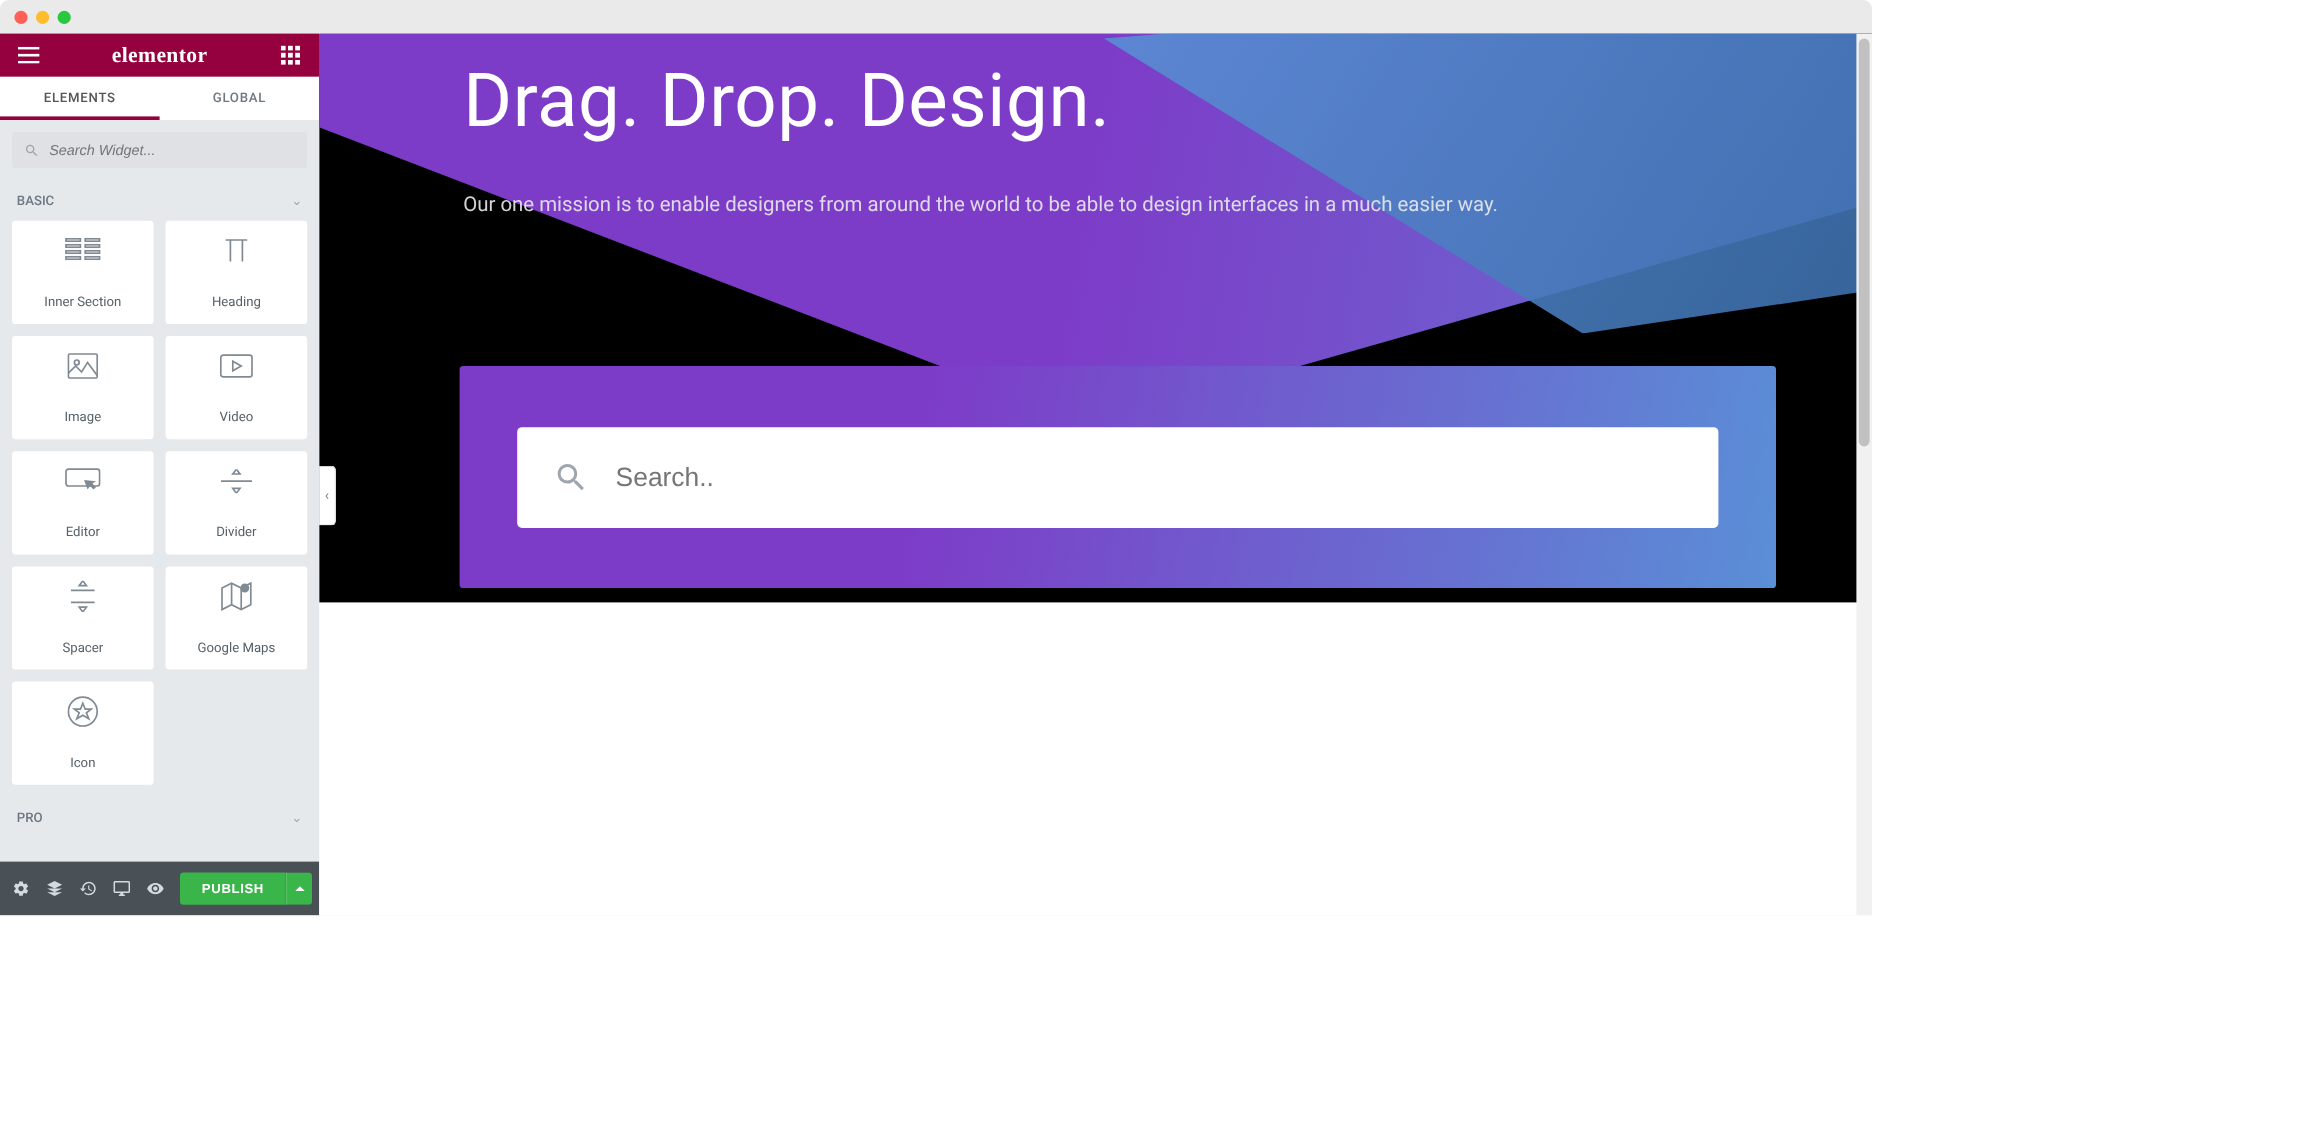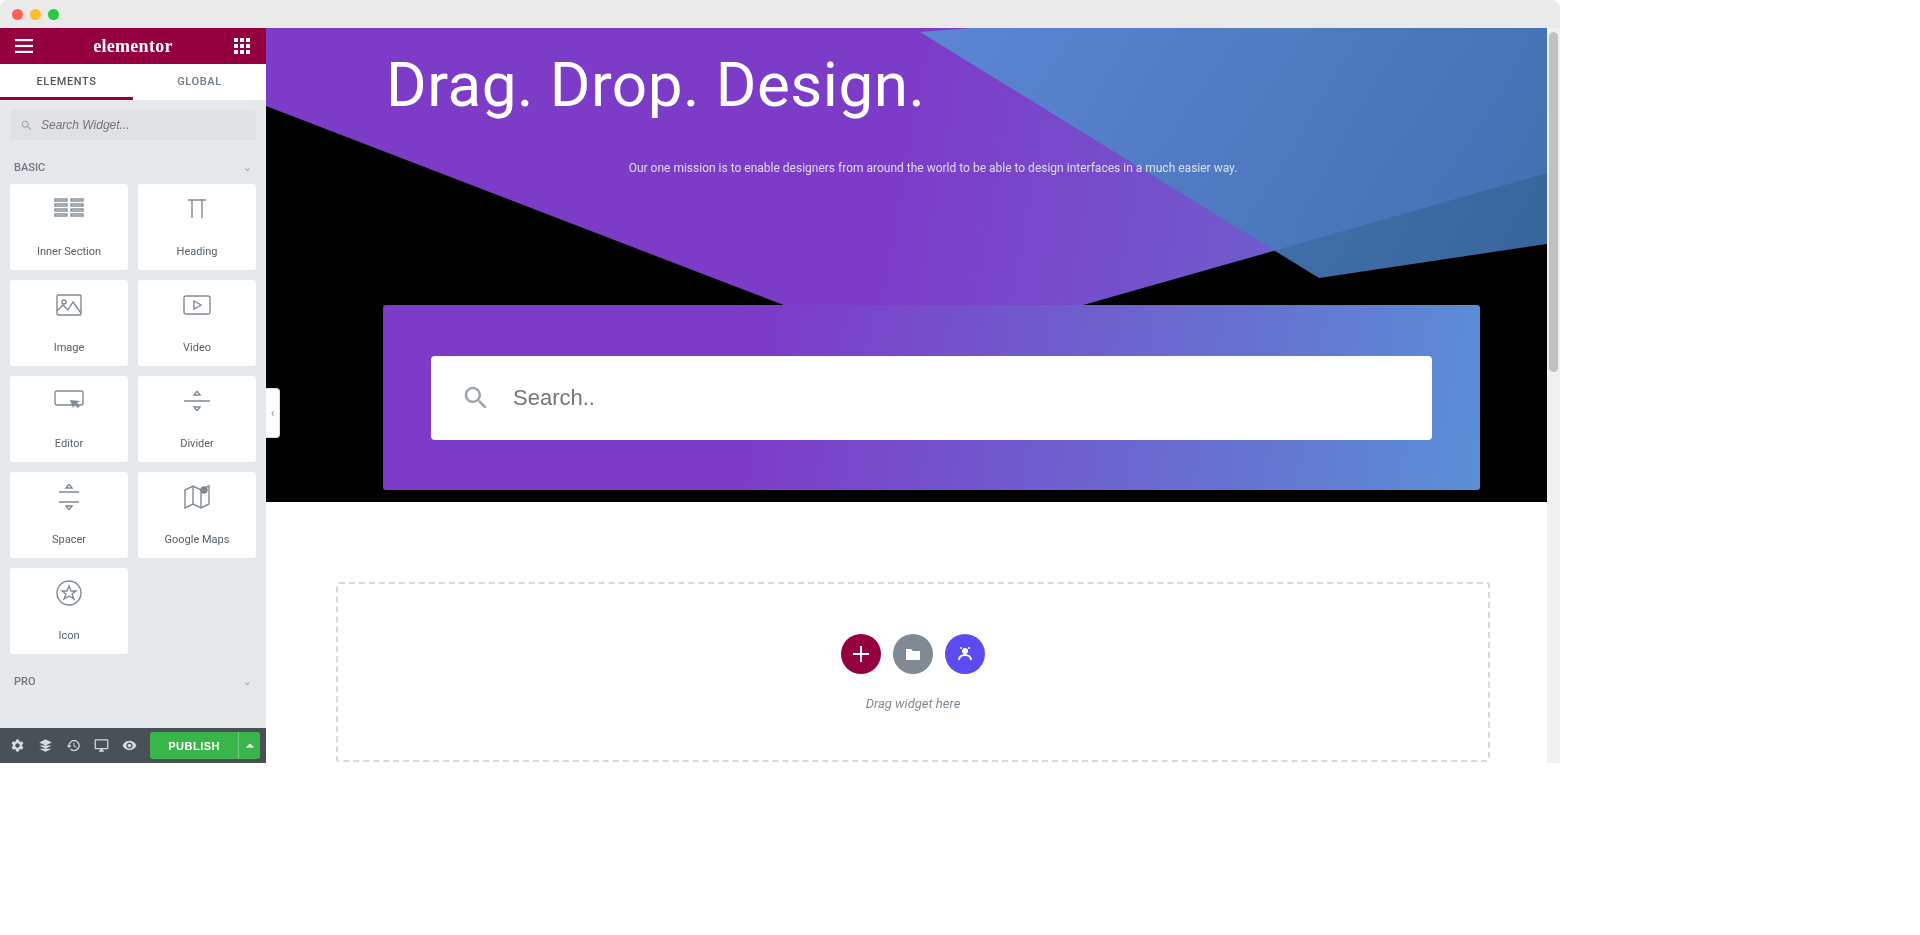--- a/index.html
+++ b/index.html
@@ -32,37 +32,37 @@
 .search-box input { border: none; background: transparent; outline: none; font-size: 12px; font-style: italic; color: #000000; flex: 1; }
 
 .category-hdr { display: flex; align-items: center; justify-content: space-between; padding: 0 14px; height: 34px; font-size: 11px; color: #6d7882; font-weight: 500; cursor: pointer; }
 .chevron { color: #9da5ae; }
 
 .widgets-grid { display: grid; grid-template-columns: 1fr 1fr; gap: 10px; padding: 0 10px 10px 10px; }
 .widget-card { background: #fff; border-radius: 3px; height: 86px; display: flex; flex-direction: column; align-items: center; justify-content: center; gap: 23px; cursor: grab; }
 .widget-icon { height: 26px; display: flex; align-items: center; justify-content: center; color: #556068; }
 .widget-label { font-size: 11px; color: #556068; }
 
-.sidebar-footer { position: absolute; bottom: 0; left: 0; right: 0; height: 35px; background: #495157; display: flex; align-items: center; padding: 0 6px; gap: 6px; }
+.sidebar-footer { position: absolute; bottom: 0; left: 0; right: 0; height: 45px; background: #495157; display: flex; align-items: center; padding: 0 6px; gap: 6px; }
 .footer-icon { width: 22px; height: 22px; display: flex; align-items: center; justify-content: center; color: #d5dadf; cursor: pointer; }
 .publish-wrap { margin-left: auto; display: flex; height: 27px; }
 .publish-btn { background: #39b54a; color: #fff; border: none; font-size: 11px; font-weight: 600; letter-spacing: 0.5px; padding: 0 18px; border-radius: 3px 0 0 3px; cursor: pointer; }
 .publish-more { background: #39b54a; border: none; border-left: 1px solid rgba(255,255,255,0.3); width: 22px; border-radius: 0 3px 3px 0; cursor: pointer; display: flex; align-items: center; justify-content: center; }
 
 
 .collapse-handle { position: absolute; left: 266px; top: 360px; width: 14px; height: 50px; background: #fff; border: 1px solid #ddd; border-left: none; border-radius: 0 4px 4px 0; display: flex; align-items: center; justify-content: center; color: #888; cursor: pointer; z-index: 5; font-size: 12px; }
 
 
 .canvas { flex: 1; background: #fff; overflow-y: auto; position: relative; }
 .hero { position: relative; height: 474px; background: #000; overflow: hidden; }
 .hero-gradient { position: absolute; top: -220px; left: -120px; width: 1700px; height: 700px; background: linear-gradient(100deg, #7d3cc8 0%, #7d3cc8 45%, #5a8fd6 100%); clip-path: polygon(0 0, 100% 0, 100% 40%, 45% 78%, 0 36%); }
 .hero-gradient2 { position: absolute; top: -50px; right: -60px; width: 700px; height: 300px; background: linear-gradient(120deg, #5a8fd6 0%, #3a6ca8 100%); clip-path: polygon(0 18%, 100% 0, 100% 85%, 57% 100%); opacity: 0.9; }
 .hero-content { position: relative; z-index: 2; padding: 20px 80px 0 120px; color: #fff; }
 .hero-title { font-size: 62px; font-weight: 400; letter-spacing: 0.5px; margin-bottom: 38px; }
-.hero-sub { font-size: 12px; color: #e6e7ea; opacity: 0.92; line-height: 1.5; text-align: center; }
+.hero-sub { font-size: 17px; color: #e6e7ea; opacity: 0.92; line-height: 1.5; }
 
 .search-band { position: absolute; left: 70px; right: 80px; bottom: 12px; height: 185px; background: linear-gradient(100deg, #7d3cc8 0%, #7d3cc8 35%, #5a8fd6 100%); border-radius: 3px; display: flex; align-items: center; padding: 0 48px; margin-left: 47px; }
 .big-search { flex: 1; height: 84px; background: #fff; border-radius: 4px; display: flex; align-items: center; padding: 0 30px; gap: 22px; }
 .big-search svg { fill: #9da5ae; }
 .big-search input { border: none; outline: none; font-size: 22px; color: #6d7882; flex: 1; }
 
 .dropzone { margin: 80px 70px 30px 70px; min-height: 180px; border: 2px dashed #d5dadf; border-radius: 3px; display: flex; flex-direction: column; align-items: center; justify-content: center; gap: 22px; padding: 36px; }
 .dz-buttons { display: flex; gap: 12px; }
 .circle-btn { width: 40px; height: 40px; border-radius: 50%; border: none; display: flex; align-items: center; justify-content: center; cursor: pointer; color: #fff; }
 .circle-btn.add { background: #95003e; }
@@ -278,43 +278,20 @@
         <div class="search-band">
           <div class="big-search">
             <svg width="30" height="30" viewBox="0 0 24 24">
                 <path d="M15.5 14h-.79l-.28-.27C15.41 12.59 16 11.11 16 9.5 16 5.91 13.09 3 9.5 3S3 5.91 3 9.5 5.91 16 9.5 16c1.61 0 3.09-.59 4.23-1.57l.27.28v.79l5 4.99L20.49 19l-4.99-5zm-6 0C7.01 14 5 11.99 5 9.5S7.01 5 9.5 5 14 7.01 14 9.5 11.99 14 9.5 14z"></path>
               </svg>
             <input type="text" placeholder="Search.." style="">
           </div>
         </div>
       </div>
 
-      <div class="dropzone">
-        <div class="dz-buttons">
-          <button class="circle-btn add">
-              <svg width="16" height="16" viewBox="0 0 16 16">
-                <path d="M7 0h2v16H7zM0 7h16v2H0z" fill="#fff"></path>
-              </svg>
-            </button>
-          <button class="circle-btn folder">
-              <svg width="16" height="14" viewBox="0 0 16 14">
-                <path d="M1 2h5l2 2h7v9H1z" fill="#fff"></path>
-              </svg>
-            </button>
-          <button class="circle-btn ai">
-              <svg width="18" height="18" viewBox="0 0 18 18">
-                <circle cx="9" cy="6" r="3" fill="#fff"></circle>
-                <path d="M3 15c0-3 2.5-5 6-5s6 2 6 5" stroke="#fff" stroke-width="2" fill="none"></path>
-                <circle cx="5" cy="3" r="1" fill="#fff"></circle>
-                <circle cx="13" cy="3" r="1" fill="#fff"></circle>
-              </svg>
-            </button>
-        </div>
-        <div class="dz-hint">Drag widget here</div>
-      </div>
 
       <div class="rsb">
         <div class="rsb-thumb"></div>
       </div>
     </div>
 
   </div>
 </div>
 
 </body></html>

